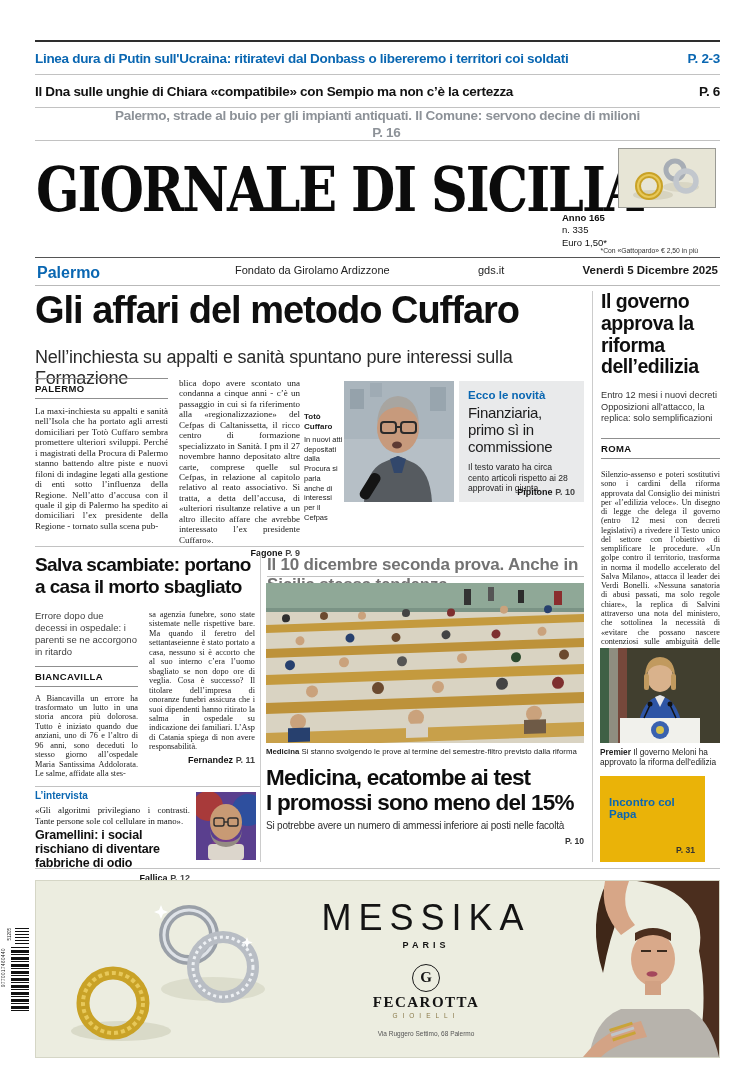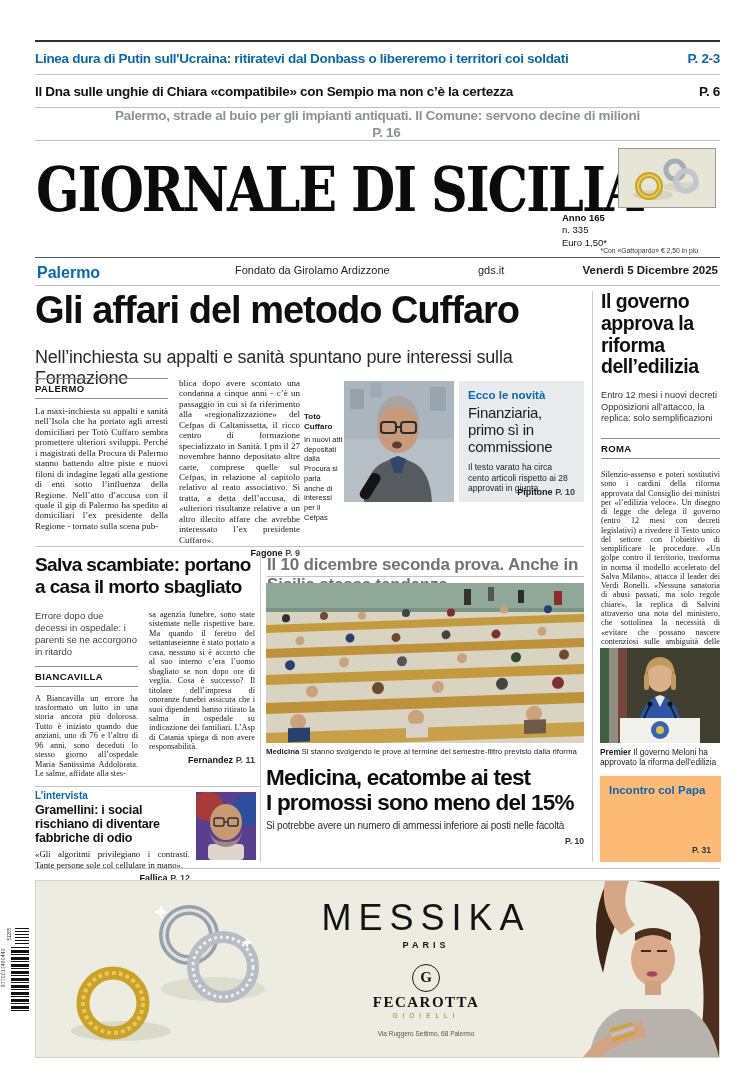--- a/index.html
+++ b/index.html
@@ -58,22 +58,22 @@
   #r-head{position:absolute;left:601px;top:291px;width:120px;font-size:19.5px;font-weight:800;
         line-height:1.12;letter-spacing:-0.5px;color:#0f0f0f;}
   #r-sub{position:absolute;left:601px;top:390px;width:120px;font-size:9.2px;line-height:1.25;color:#333;}
   #r-date{position:absolute;left:601px;top:438px;width:119px;}
   #r-body{position:absolute;left:601px;top:470px;width:119px;font-size:8.2px;line-height:1.13;}
   #r-page{text-align:right;font-weight:bold;font-family:"Liberation Sans",sans-serif;
         font-size:8.6px;margin-top:2px;}
   #r-photo{position:absolute;left:600px;top:648px;width:120px;height:95px;}
   #r-caption{position:absolute;left:600px;top:747px;width:120px;font-size:8.3px;line-height:1.25;color:#222;}
   #r-caption .ct{font-weight:bold;margin-top:40px;}
-  #papa-box{position:absolute;left:600px;top:776px;width:121px;height:86px;background:#fdba74;
-        padding:8px 9px;box-sizing:border-box;}
+  #papa-box{position:absolute;left:600px;top:776px;width:105px;height:86px;background:#eab308;
+        padding:20px 9px;box-sizing:border-box;}
   #papa-box .t{font-size:15.5px;line-height:1.15;color:#1c1c1c;margin-top:4px;letter-spacing:-0.3px;}
   #papa-box .pg{position:absolute;right:10px;bottom:7px;font-size:8.6px;font-weight:bold;color:#333;}
   
   #salme-head{position:absolute;left:35px;top:554px;width:226px;font-size:19px;font-weight:800;
         line-height:1.14;letter-spacing:-0.6px;color:#0f0f0f;}
   #salme-col1{position:absolute;left:35px;top:610px;width:103px;}
   #salme-sub{font-size:9.5px;line-height:1.25;color:#3f3f3f;margin-bottom:8px;}
   #salme-col1 .body-serif,#salme-col2 .body-serif{font-size:8.3px;line-height:1.14;}
   #salme-col2{position:absolute;left:149px;top:610px;width:106px;}
   
@@ -266,22 +266,22 @@
     <div class="byline">
       <span>Fernandez</span>
       <span class="pg">P. 11</span>
     </div>
   </div>
 
   <div class="hl" style="left:35px;top:786px;width:225px;"></div>
 
   <div id="int-block">
     <div id="int-kicker">L’intervista</div>
+    <div id="int-text">«Gli algoritmi privilegiano i contrasti. Tante persone sole col cellulare in mano».</div>
     <div id="int-head">Gramellini: i social rischiano di diventare fabbriche di odio</div>
-    <div id="int-text">«Gli algoritmi privilegiano i contrasti. Tante persone sole col cellulare in mano».</div>
     <div class="byline">
       <span>Fallica</span>
       <span class="pg">P. 12</span>
     </div>
   </div>
   <div id="int-photo">
     <svg width="60" height="68" viewBox="0 0 60 68">
       <rect width="60" height="68" fill="#5a3f8e"></rect>
       <circle cx="12" cy="14" r="15" fill="#a83a3a"></circle>
       <circle cx="52" cy="18" r="16" fill="#2e4f9e"></circle>

